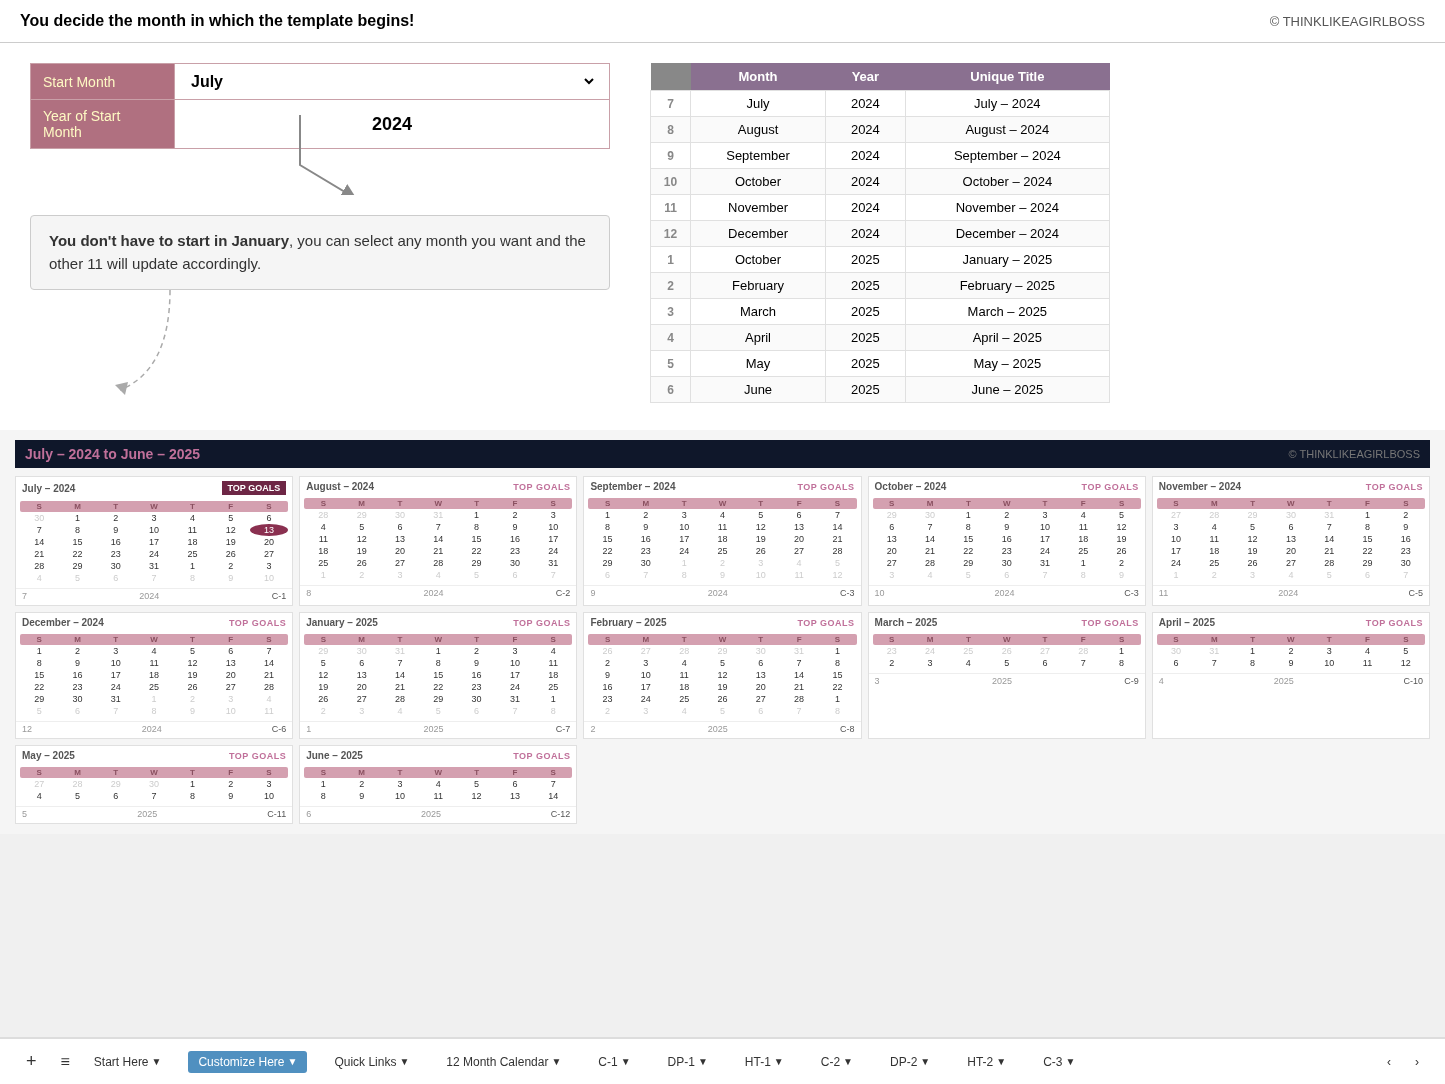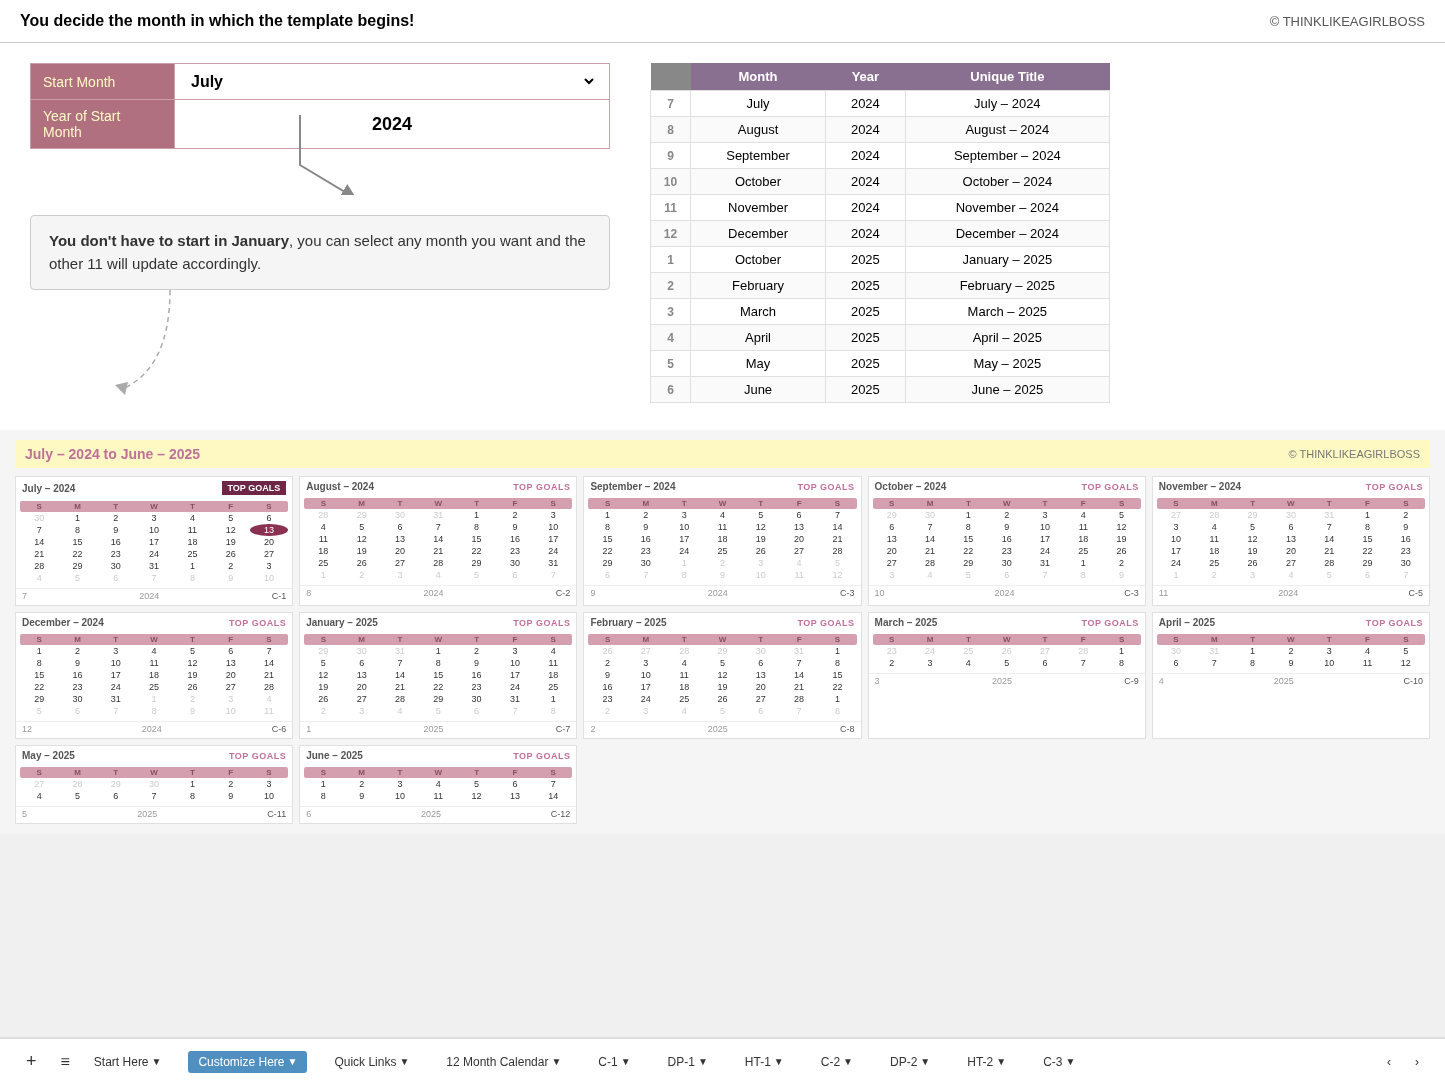--- a/index.html
+++ b/index.html
@@ -80,21 +80,21 @@
 
     .calendar-section {
       background: #f5f5f5;
       padding: 10px 15px;
     }
     .calendar-header-row {
       display: flex;
       justify-content: space-between;
       align-items: center;
       padding: 6px 10px;
-      background: #fef9c3;
+      background: #0f172a;
       margin-bottom: 8px;
     }
     .calendar-header-row .date-range { color: #c0709a; font-size: 14px; font-weight: bold; }
     .calendar-header-row .copyright-small { font-size: 11px; color: #777; }
 
     .calendars-grid {
       display: grid;
       grid-template-columns: repeat(5, 1fr);
       gap: 6px;
     }

